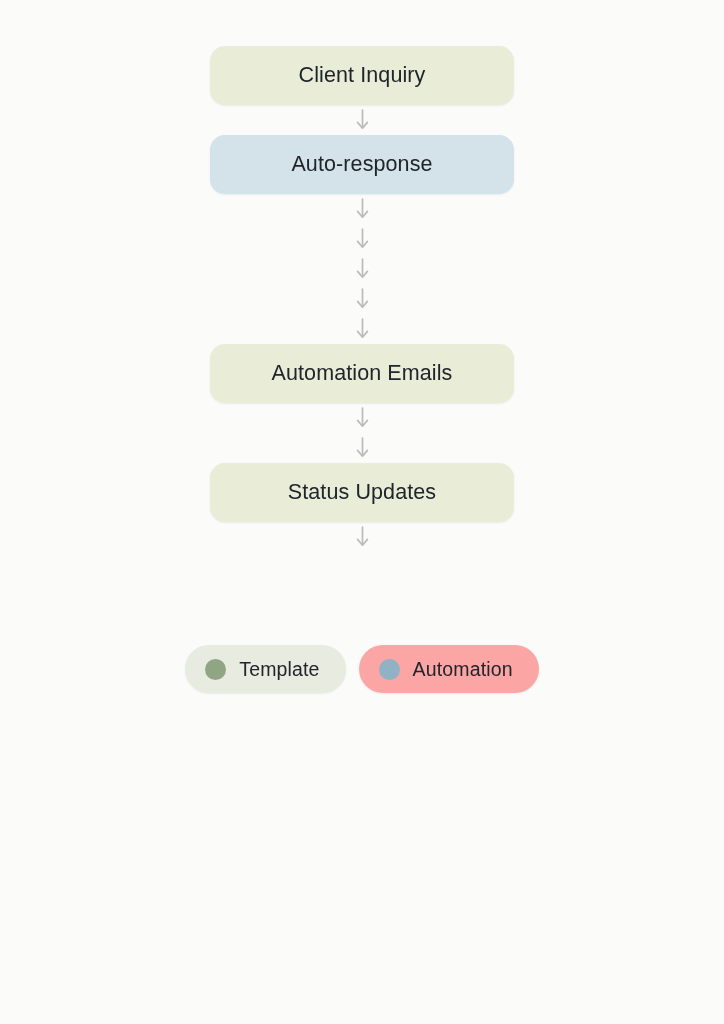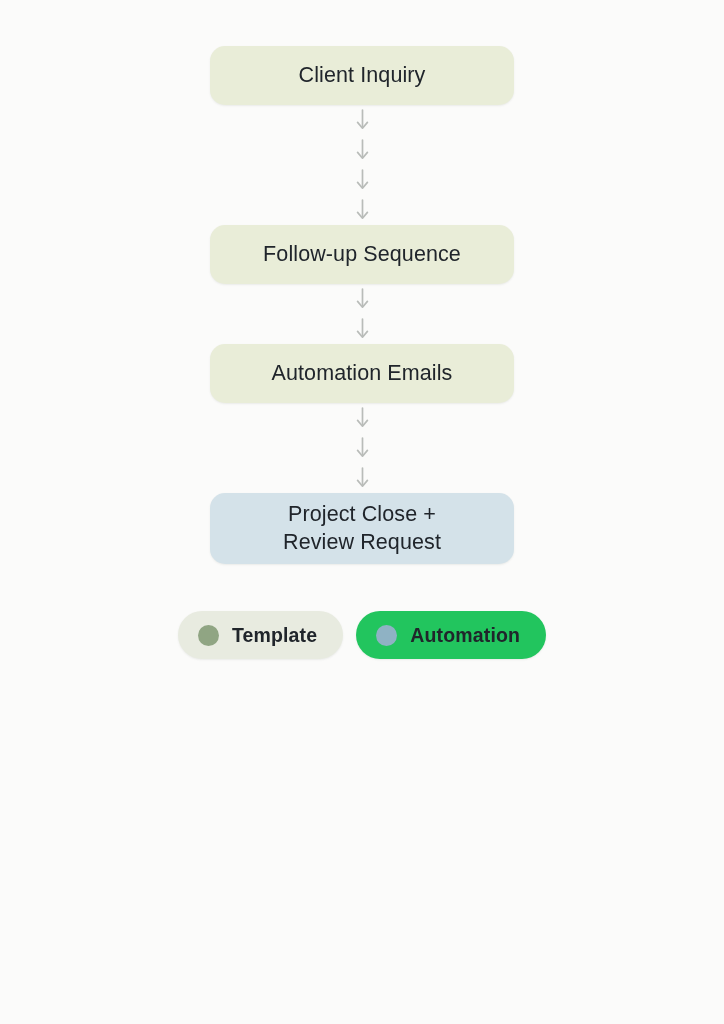--- a/index.html
+++ b/index.html
@@ -16,20 +16,21 @@
 
   #flow-root {
     width: 724px;
     height: 1024px;
     position: relative;
     display: flex;
     flex-direction: column;
     align-items: center;
     box-sizing: border-box;
     padding-top: 46px;
+    gap: 46px;
   }
 
   .flow-chain {
     display: flex;
     flex-direction: column;
     align-items: center;
   }
 
   .step-node {
     width: 304px;
@@ -98,81 +99,81 @@
     padding: 0 26px 0 20px;
     box-sizing: border-box;
     box-shadow: 0 1px 2px rgba(90, 95, 85, 0.10);
   }
 
   .legend-pill.template {
     background: #e8ebe0;
   }
 
   .legend-pill.automation {
-    background: #22c55e;
+    background: #fca5a5;
   }
 
   .legend-swatch {
     width: 21px;
     height: 21px;
     border-radius: 50%;
     flex: 0 0 auto;
   }
 
   .legend-swatch.template {
     background: #90a583;
   }
 
   .legend-swatch.automation {
     background: #8fb2c4;
   }
 
   .legend-text {
     font-size: 19.5px;
-    font-weight: 700;
+    font-weight: 400;
     color: #20252b;
     letter-spacing: 0.15px;
     white-space: nowrap;
   }
 </style>
 </head>
 <body>
 
 <div id="flow-root">
 
   <div class="flow-chain">
       <div class="step-node template">
         <span class="step-label">Client Inquiry</span>
       </div>
       <div class="flow-arrow">
         <svg width="17" height="22" viewBox="0 0 17 22" aria-hidden="true">
           <path d="M8.5 1 L8.5 18" stroke="#b9bcb9" stroke-width="1.7" fill="none" stroke-linecap="round"></path>
           <path d="M3.6 13.4 L8.5 19.2 L13.4 13.4" stroke="#b9bcb9" stroke-width="1.7" fill="none" stroke-linecap="round" stroke-linejoin="round"></path>
         </svg>
       </div>
-      <div class="flow-arrow">
-        <svg width="17" height="22" viewBox="0 0 17 22" aria-hidden="true">
-          <path d="M8.5 1 L8.5 18" stroke="#b9bcb9" stroke-width="1.7" fill="none" stroke-linecap="round"></path>
-          <path d="M3.6 13.4 L8.5 19.2 L13.4 13.4" stroke="#b9bcb9" stroke-width="1.7" fill="none" stroke-linecap="round" stroke-linejoin="round"></path>
-        </svg>
-      </div>
-      <div class="flow-arrow">
-        <svg width="17" height="22" viewBox="0 0 17 22" aria-hidden="true">
-          <path d="M8.5 1 L8.5 18" stroke="#b9bcb9" stroke-width="1.7" fill="none" stroke-linecap="round"></path>
-          <path d="M3.6 13.4 L8.5 19.2 L13.4 13.4" stroke="#b9bcb9" stroke-width="1.7" fill="none" stroke-linecap="round" stroke-linejoin="round"></path>
-        </svg>
-      </div>
-      <div class="flow-arrow">
-        <svg width="17" height="22" viewBox="0 0 17 22" aria-hidden="true">
-          <path d="M8.5 1 L8.5 18" stroke="#b9bcb9" stroke-width="1.7" fill="none" stroke-linecap="round"></path>
-          <path d="M3.6 13.4 L8.5 19.2 L13.4 13.4" stroke="#b9bcb9" stroke-width="1.7" fill="none" stroke-linecap="round" stroke-linejoin="round"></path>
-        </svg>
-      </div>
-      <div class="step-node template">
-        <span class="step-label">Follow-up Sequence</span>
+      <div class="step-node automation">
+        <span class="step-label">Auto-response</span>
+      </div>
+      <div class="flow-arrow">
+        <svg width="17" height="22" viewBox="0 0 17 22" aria-hidden="true">
+          <path d="M8.5 1 L8.5 18" stroke="#b9bcb9" stroke-width="1.7" fill="none" stroke-linecap="round"></path>
+          <path d="M3.6 13.4 L8.5 19.2 L13.4 13.4" stroke="#b9bcb9" stroke-width="1.7" fill="none" stroke-linecap="round" stroke-linejoin="round"></path>
+        </svg>
+      </div>
+      <div class="flow-arrow">
+        <svg width="17" height="22" viewBox="0 0 17 22" aria-hidden="true">
+          <path d="M8.5 1 L8.5 18" stroke="#b9bcb9" stroke-width="1.7" fill="none" stroke-linecap="round"></path>
+          <path d="M3.6 13.4 L8.5 19.2 L13.4 13.4" stroke="#b9bcb9" stroke-width="1.7" fill="none" stroke-linecap="round" stroke-linejoin="round"></path>
+        </svg>
+      </div>
+      <div class="flow-arrow">
+        <svg width="17" height="22" viewBox="0 0 17 22" aria-hidden="true">
+          <path d="M8.5 1 L8.5 18" stroke="#b9bcb9" stroke-width="1.7" fill="none" stroke-linecap="round"></path>
+          <path d="M3.6 13.4 L8.5 19.2 L13.4 13.4" stroke="#b9bcb9" stroke-width="1.7" fill="none" stroke-linecap="round" stroke-linejoin="round"></path>
+        </svg>
       </div>
       <div class="flow-arrow">
         <svg width="17" height="22" viewBox="0 0 17 22" aria-hidden="true">
           <path d="M8.5 1 L8.5 18" stroke="#b9bcb9" stroke-width="1.7" fill="none" stroke-linecap="round"></path>
           <path d="M3.6 13.4 L8.5 19.2 L13.4 13.4" stroke="#b9bcb9" stroke-width="1.7" fill="none" stroke-linecap="round" stroke-linejoin="round"></path>
         </svg>
       </div>
       <div class="flow-arrow">
         <svg width="17" height="22" viewBox="0 0 17 22" aria-hidden="true">
           <path d="M8.5 1 L8.5 18" stroke="#b9bcb9" stroke-width="1.7" fill="none" stroke-linecap="round"></path>
@@ -187,29 +188,28 @@
           <path d="M8.5 1 L8.5 18" stroke="#b9bcb9" stroke-width="1.7" fill="none" stroke-linecap="round"></path>
           <path d="M3.6 13.4 L8.5 19.2 L13.4 13.4" stroke="#b9bcb9" stroke-width="1.7" fill="none" stroke-linecap="round" stroke-linejoin="round"></path>
         </svg>
       </div>
       <div class="flow-arrow">
         <svg width="17" height="22" viewBox="0 0 17 22" aria-hidden="true">
           <path d="M8.5 1 L8.5 18" stroke="#b9bcb9" stroke-width="1.7" fill="none" stroke-linecap="round"></path>
           <path d="M3.6 13.4 L8.5 19.2 L13.4 13.4" stroke="#b9bcb9" stroke-width="1.7" fill="none" stroke-linecap="round" stroke-linejoin="round"></path>
         </svg>
       </div>
-      <div class="flow-arrow">
-        <svg width="17" height="22" viewBox="0 0 17 22" aria-hidden="true">
-          <path d="M8.5 1 L8.5 18" stroke="#b9bcb9" stroke-width="1.7" fill="none" stroke-linecap="round"></path>
-          <path d="M3.6 13.4 L8.5 19.2 L13.4 13.4" stroke="#b9bcb9" stroke-width="1.7" fill="none" stroke-linecap="round" stroke-linejoin="round"></path>
-        </svg>
-      </div>
-      <div class="step-node automation tall">
-        <span class="step-label">Project Close +
-Review Request</span>
+      <div class="step-node template">
+        <span class="step-label">Status Updates</span>
+      </div>
+      <div class="flow-arrow">
+        <svg width="17" height="22" viewBox="0 0 17 22" aria-hidden="true">
+          <path d="M8.5 1 L8.5 18" stroke="#b9bcb9" stroke-width="1.7" fill="none" stroke-linecap="round"></path>
+          <path d="M3.6 13.4 L8.5 19.2 L13.4 13.4" stroke="#b9bcb9" stroke-width="1.7" fill="none" stroke-linecap="round" stroke-linejoin="round"></path>
+        </svg>
       </div>
     </div>
 
   <div class="legend-bar">
       <div class="legend-pill template">
         <span class="legend-swatch template"></span>
         <span class="legend-text">Template</span>
       </div>
       <div class="legend-pill automation">
         <span class="legend-swatch automation"></span>

